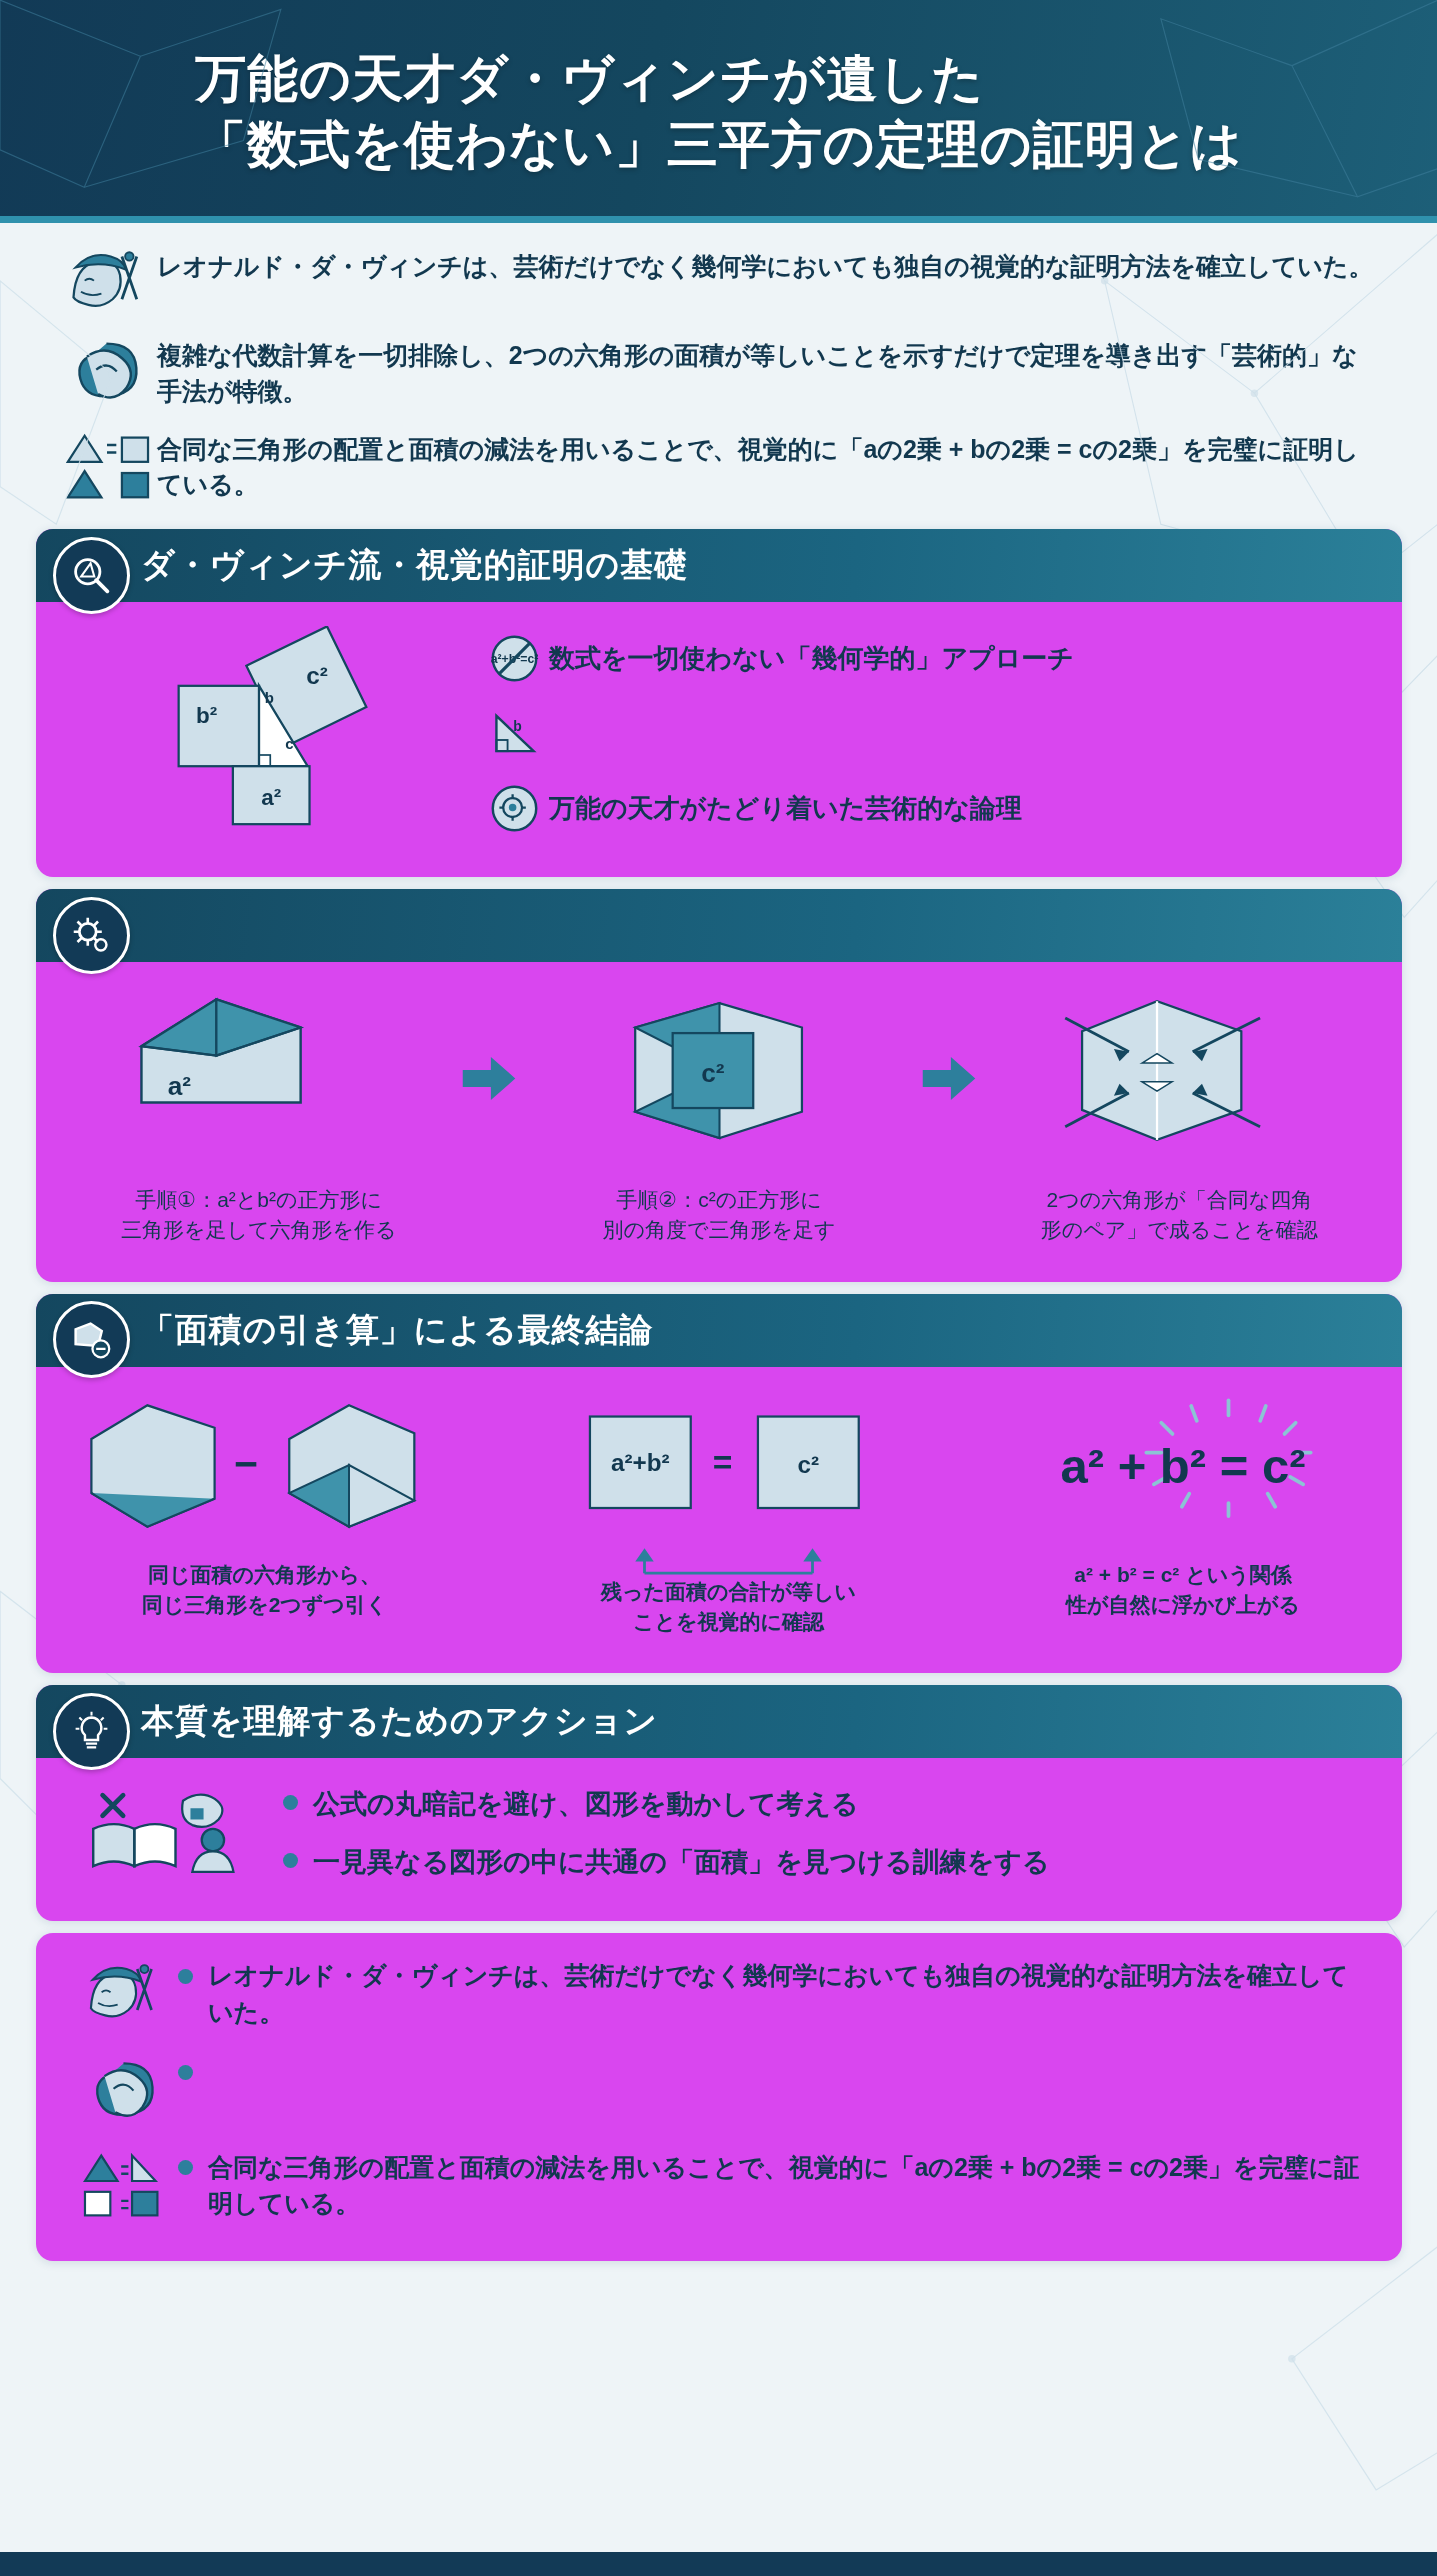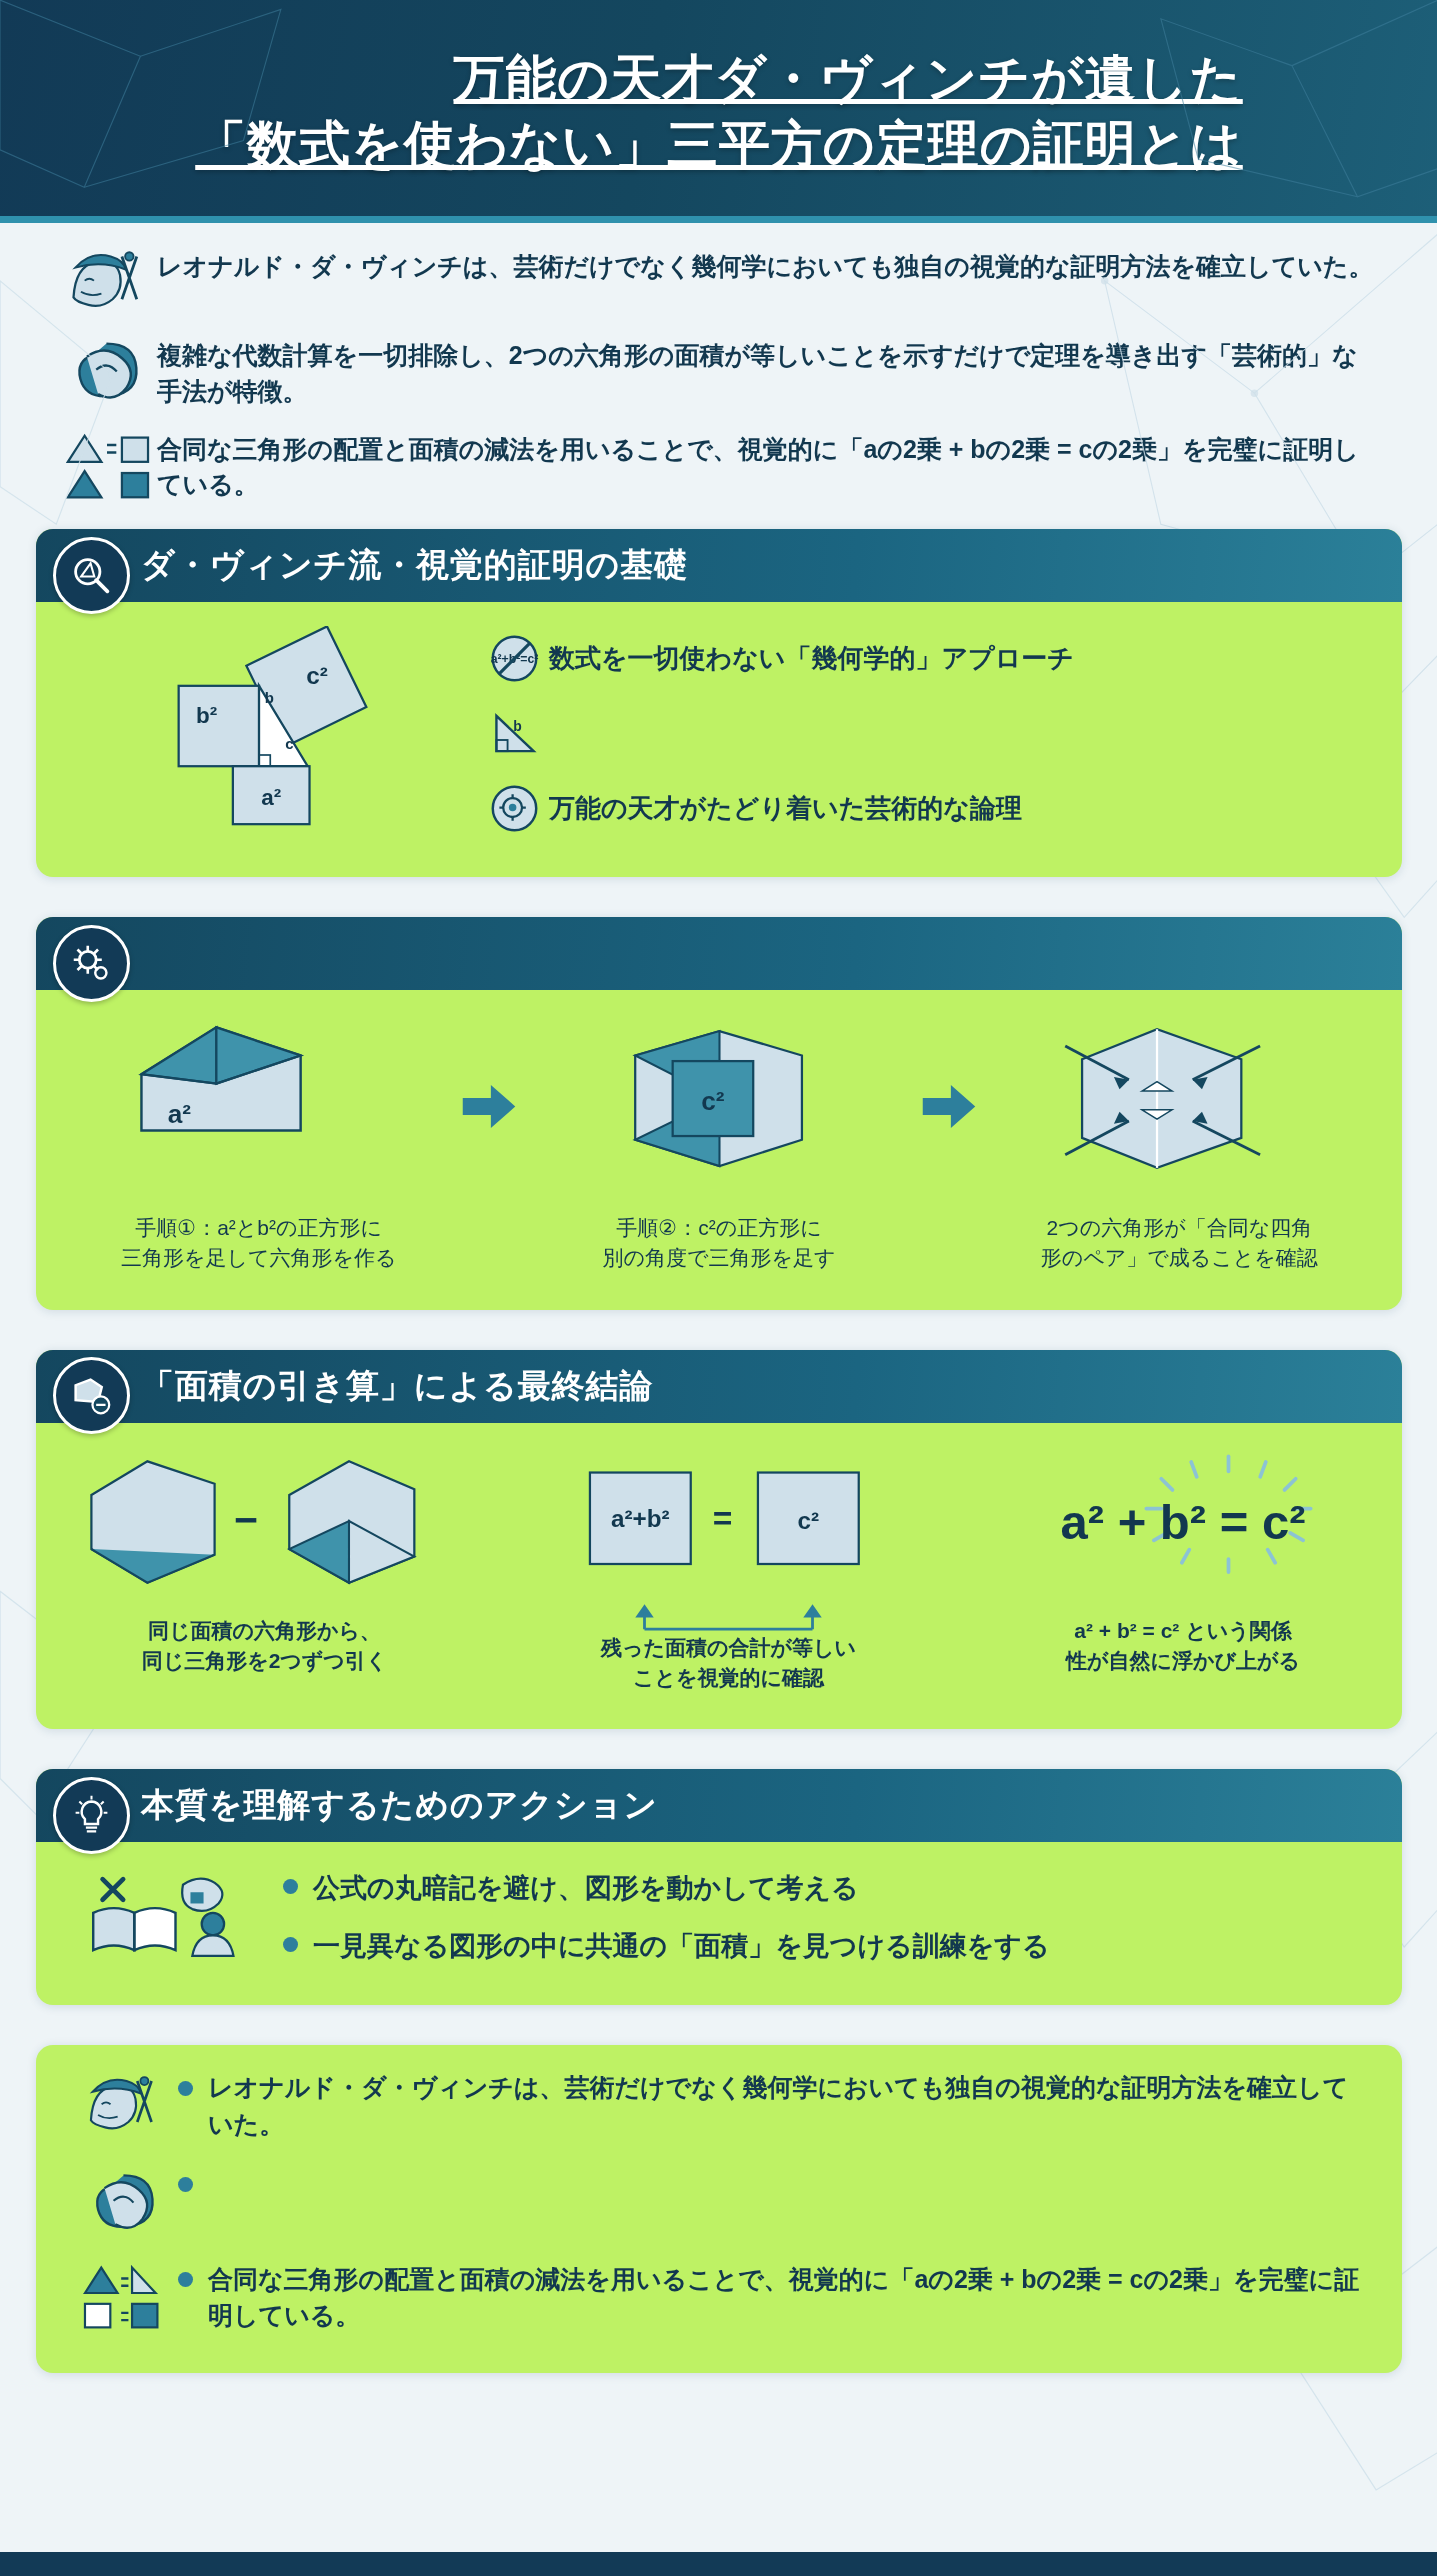--- a/index.html
+++ b/index.html
@@ -16,40 +16,39 @@
 
   
   .header{
     position:relative;
     height:223px;
     background:linear-gradient(100deg,#123a56 0%,#14475f 45%,#1d5f78 100%);
     display:flex;flex-direction:column;align-items:center;justify-content:center;
     overflow:hidden;
   }
   .header h1{
-    margin:8px;color:#ffffff;text-align:right;
+    margin:8px;color:#ffffff;text-align:left;
     font-size:51px;line-height:1.28;font-weight:bold;letter-spacing:0.9px;
     text-shadow:0 1.9px 5.6px rgba(0,0,0,.25);
-    text-decoration:underline;
   }
   .header-underline{
     position:absolute;left:0;right:0;bottom:0;height:7.5px;
     background:#2f91ad;
   }
 
   
   .intro{padding:24px 56px 5.6px 56px;}
   .intro-row{display:flex;align-items:flex-start;margin-bottom:20.6px;}
   .intro-ico{width:101px;flex:0 0 101px;display:flex;justify-content:center;align-items:flex-start;padding-top:1.9px;}
   .intro-txt{font-size:25px;line-height:1.42;font-weight:bold;color:#12384f;flex:1;padding-top:1.9px;}
 
   
   .card{
-    margin:0 36px 40px 36px;
-    background:#bef264;
+    margin:0 36px 12px 36px;
+    background:#d946ef;
     border-radius:17px;
     box-shadow:0 1.9px 9.4px rgba(20,60,90,.13);
     overflow:hidden;
     position:relative;
   }
   .card-head{
     background:linear-gradient(95deg,#14475f 0%,#1b6581 60%,#2b8099 100%);
     height:73px;display:flex;align-items:center;padding-left:105px;position:relative;
   }
   .card-head h2{margin:0;color:#fff;font-size:33px;font-weight:bold;letter-spacing:0.9px;}

